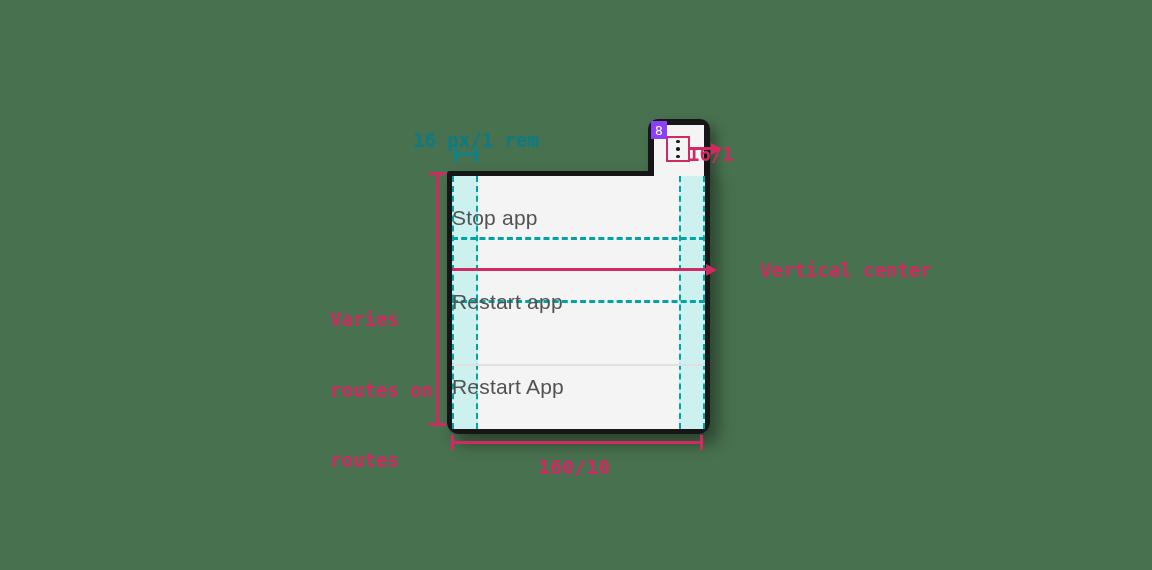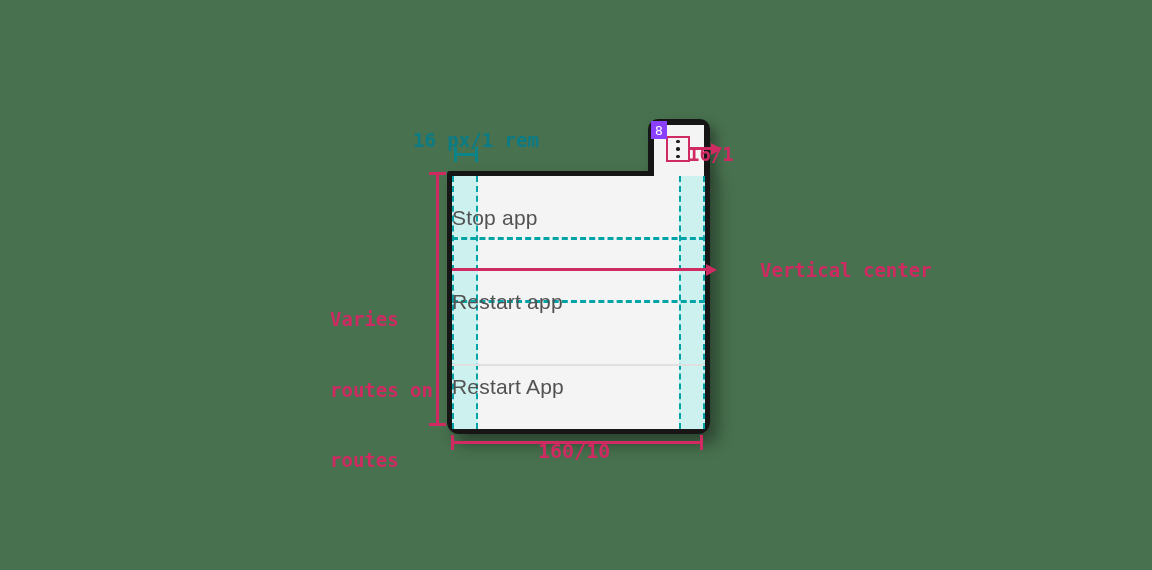--- a/index.html
+++ b/index.html
@@ -104,21 +104,21 @@
   .vc-arrow   { left: 706px; top: 263.5px; }
   .lbl-vc     { left: 724px; top: 259px; font-size: 19px; margin-left: 36px; }
 
   .icon-line  { left: 689px; top: 147px; width: 25px; height: 3px; }
   .icon-arrow { left: 711px; top: 142.5px; }
   .lbl-icon   { left: 688px; top: 143px; font-size: 19px; text-align: center; }
 
   .bottom-line { left: 452px; top: 441px; width: 251px; height: 3px; }
   .bcap-l      { left: 451px; top: 435px; width: 3px; height: 15px; }
   .bcap-r      { left: 700px; top: 435px; width: 3px; height: 15px; }
-  .lbl-width   { left: 538px; top: 440px; font-size: 20px; }
+  .lbl-width   { left: 538px; top: 456px; font-size: 20px; }
 </style>
 </head>
 <body>
 
 <div class="canvas">
 
   <div class="abs trigger-black"></div>
   <div class="abs menu-black"></div>
 
   <div class="abs trigger-inner">

